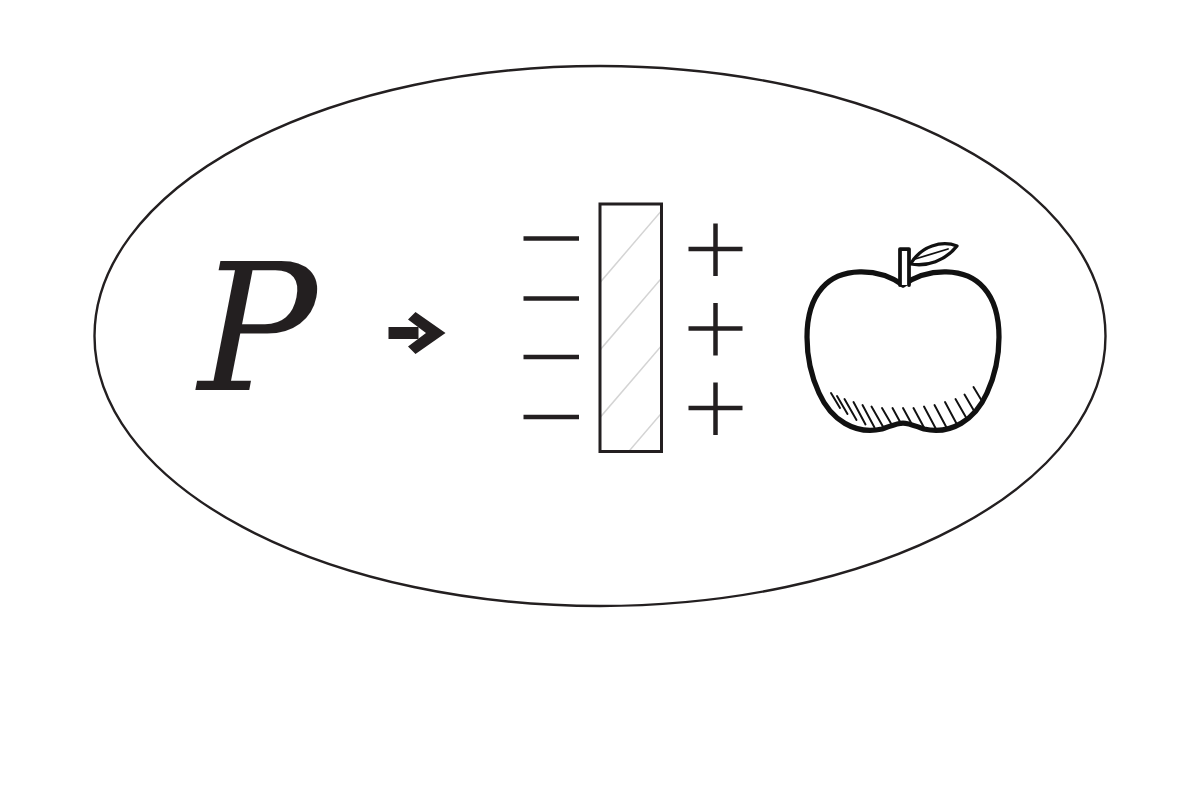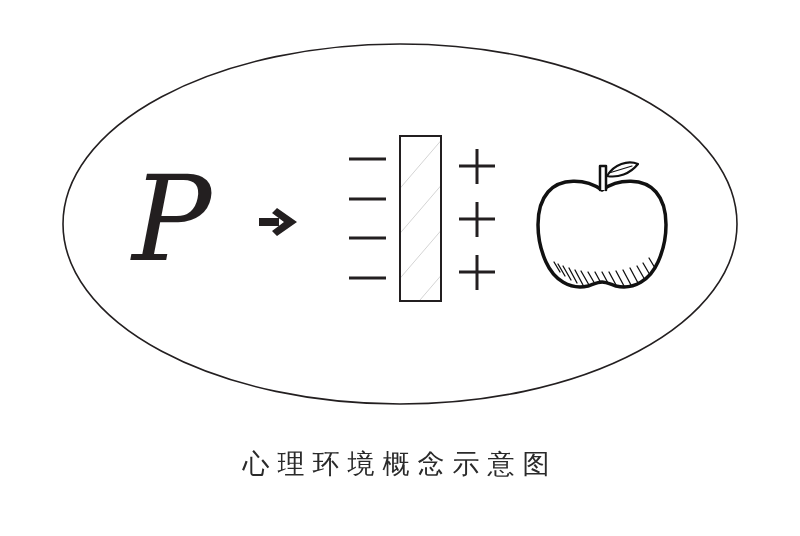--- a/index.html
+++ b/index.html
@@ -86,14 +86,13 @@
         <line x1="623" y1="270" x2="631" y2="285"></line>
         <line x1="630" y1="268" x2="638" y2="283"></line>
         <line x1="637" y1="266" x2="645" y2="280"></line>
         <line x1="643" y1="263" x2="650" y2="275"></line>
         <line x1="649" y1="258" x2="655" y2="268"></line>
       </g>
     </g>
   </svg>
 
   <div class="p-letter">P</div>
-  <div class="caption">心理环境概念示意图</div>
 </div>
 
 </body></html>

